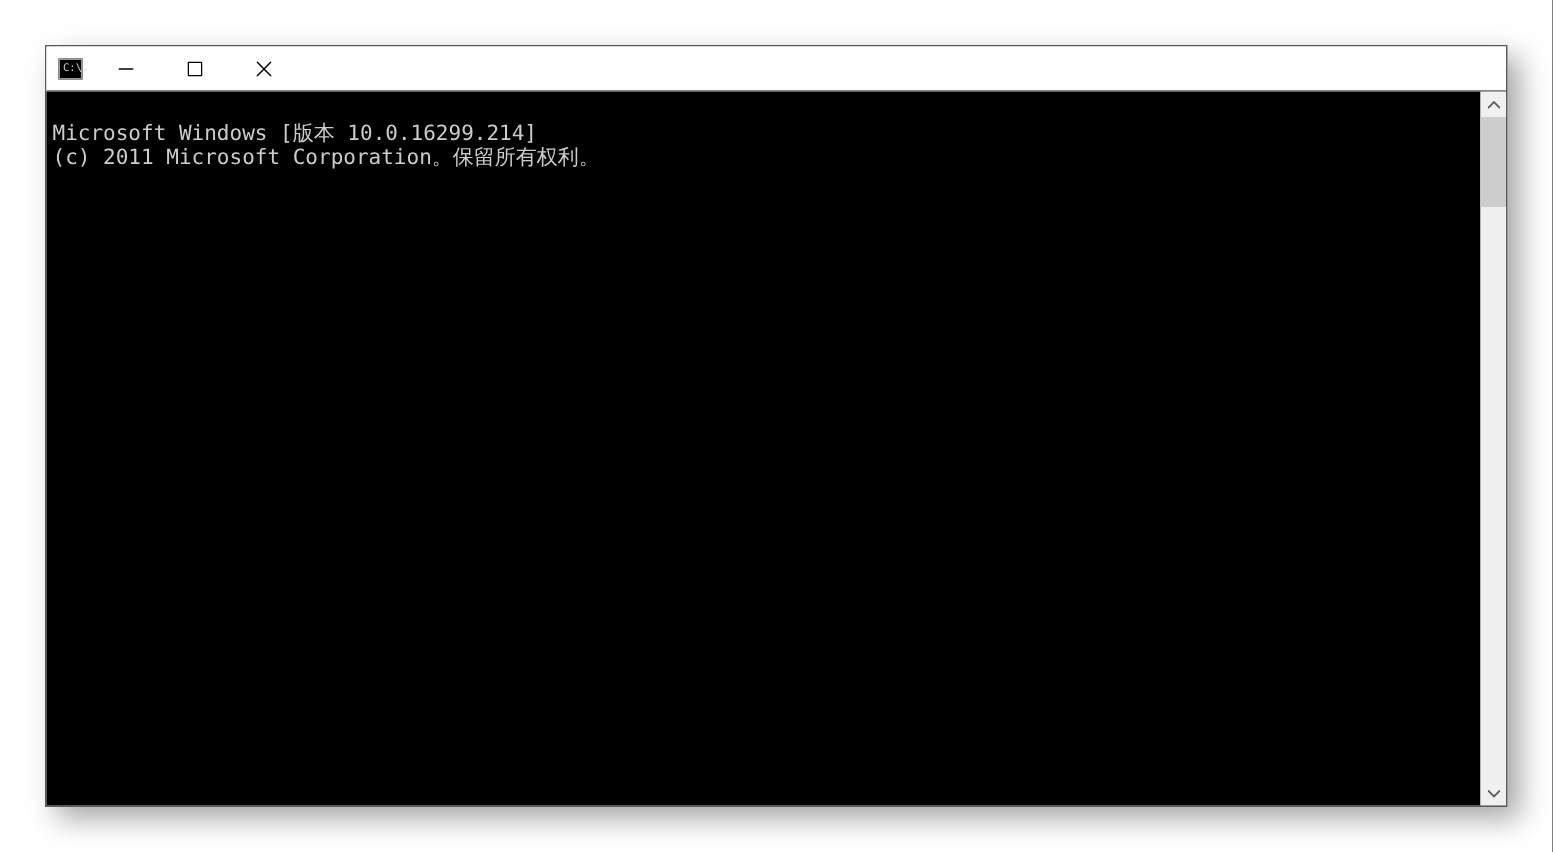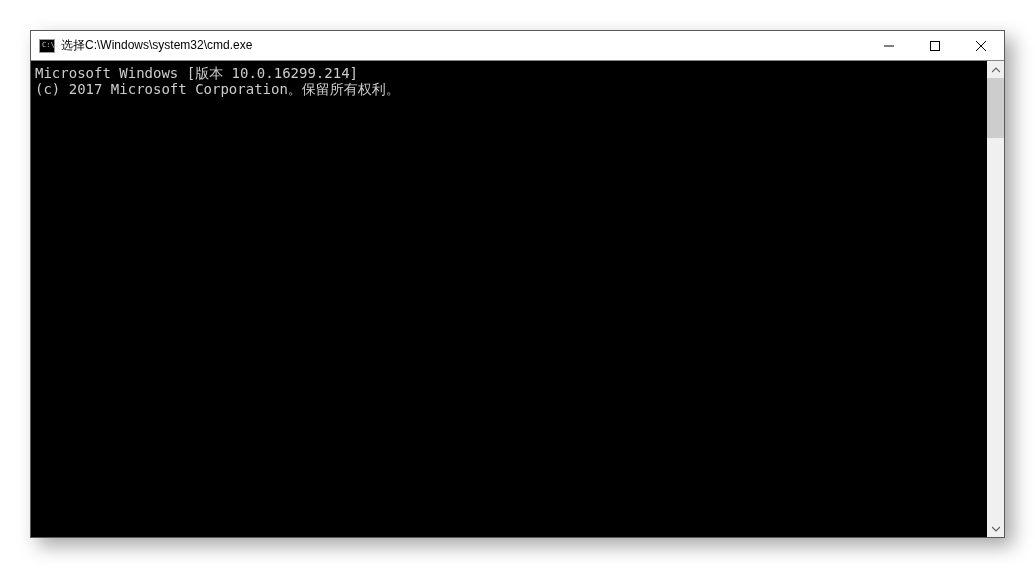--- a/index.html
+++ b/index.html
@@ -78,21 +78,21 @@
       height: 10px;
     }
     .terminal-area {
       flex: 1;
       display: flex;
       background: #000000;
       overflow: hidden;
     }
     .terminal-content {
       flex: 1;
-      padding: 4px 4px;
+      padding: 20px 4px;
       font-family: "NSimSun", "SimSun", "Consolas", monospace;
       font-size: 14px;
       line-height: 16px;
       color: #cccccc;
       white-space: pre;
       overflow: hidden;
     }
     .terminal-line {
       display: block;
     }
@@ -129,42 +129,41 @@
     }
   </style>
 </head>
 <body>
 
 <div class="window">
   <div class="titlebar">
     <div class="titlebar-icon">
       <span class="titlebar-icon-text">C:\.</span>
     </div>
-    <div class="titlebar-title">选择C:\Windows\system32\cmd.exe</div>
     <div class="window-controls">
       <button class="window-control">
         <svg viewBox="0 0 10 10">
           <line x1="0" y1="5" x2="10" y2="5" stroke="#000" stroke-width="1"></line>
         </svg>
       </button>
       <button class="window-control">
         <svg viewBox="0 0 10 10">
           <rect x="0.5" y="0.5" width="9" height="9" fill="none" stroke="#000" stroke-width="1"></rect>
         </svg>
       </button>
       <button class="window-control close">
         <svg viewBox="0 0 10 10">
           <line x1="0" y1="0" x2="10" y2="10" stroke="#000" stroke-width="1"></line>
           <line x1="10" y1="0" x2="0" y2="10" stroke="#000" stroke-width="1"></line>
         </svg>
       </button>
     </div>
   </div>
   <div class="terminal-area">
-    <div class="terminal-content" id="terminal-lines"><span class="terminal-line">Microsoft Windows [版本 10.0.16299.214]</span><span class="terminal-line">(c) 2017 Microsoft Corporation。保留所有权利。</span><span class="terminal-line"></span></div>
+    <div class="terminal-content" id="terminal-lines"><span class="terminal-line">Microsoft Windows [版本 10.0.16299.214]</span><span class="terminal-line">(c) 2011 Microsoft Corporation。保留所有权利。</span><span class="terminal-line"></span></div>
     <div class="scrollbar">
       <div class="scrollbar-button">
         <svg viewBox="0 0 8 8">
           <path d="M0 6 L4 2 L8 6" fill="none" stroke="#606060" stroke-width="1.2"></path>
         </svg>
       </div>
       <div class="scrollbar-track">
         <div class="scrollbar-thumb"></div>
       </div>
       <div class="scrollbar-button">

